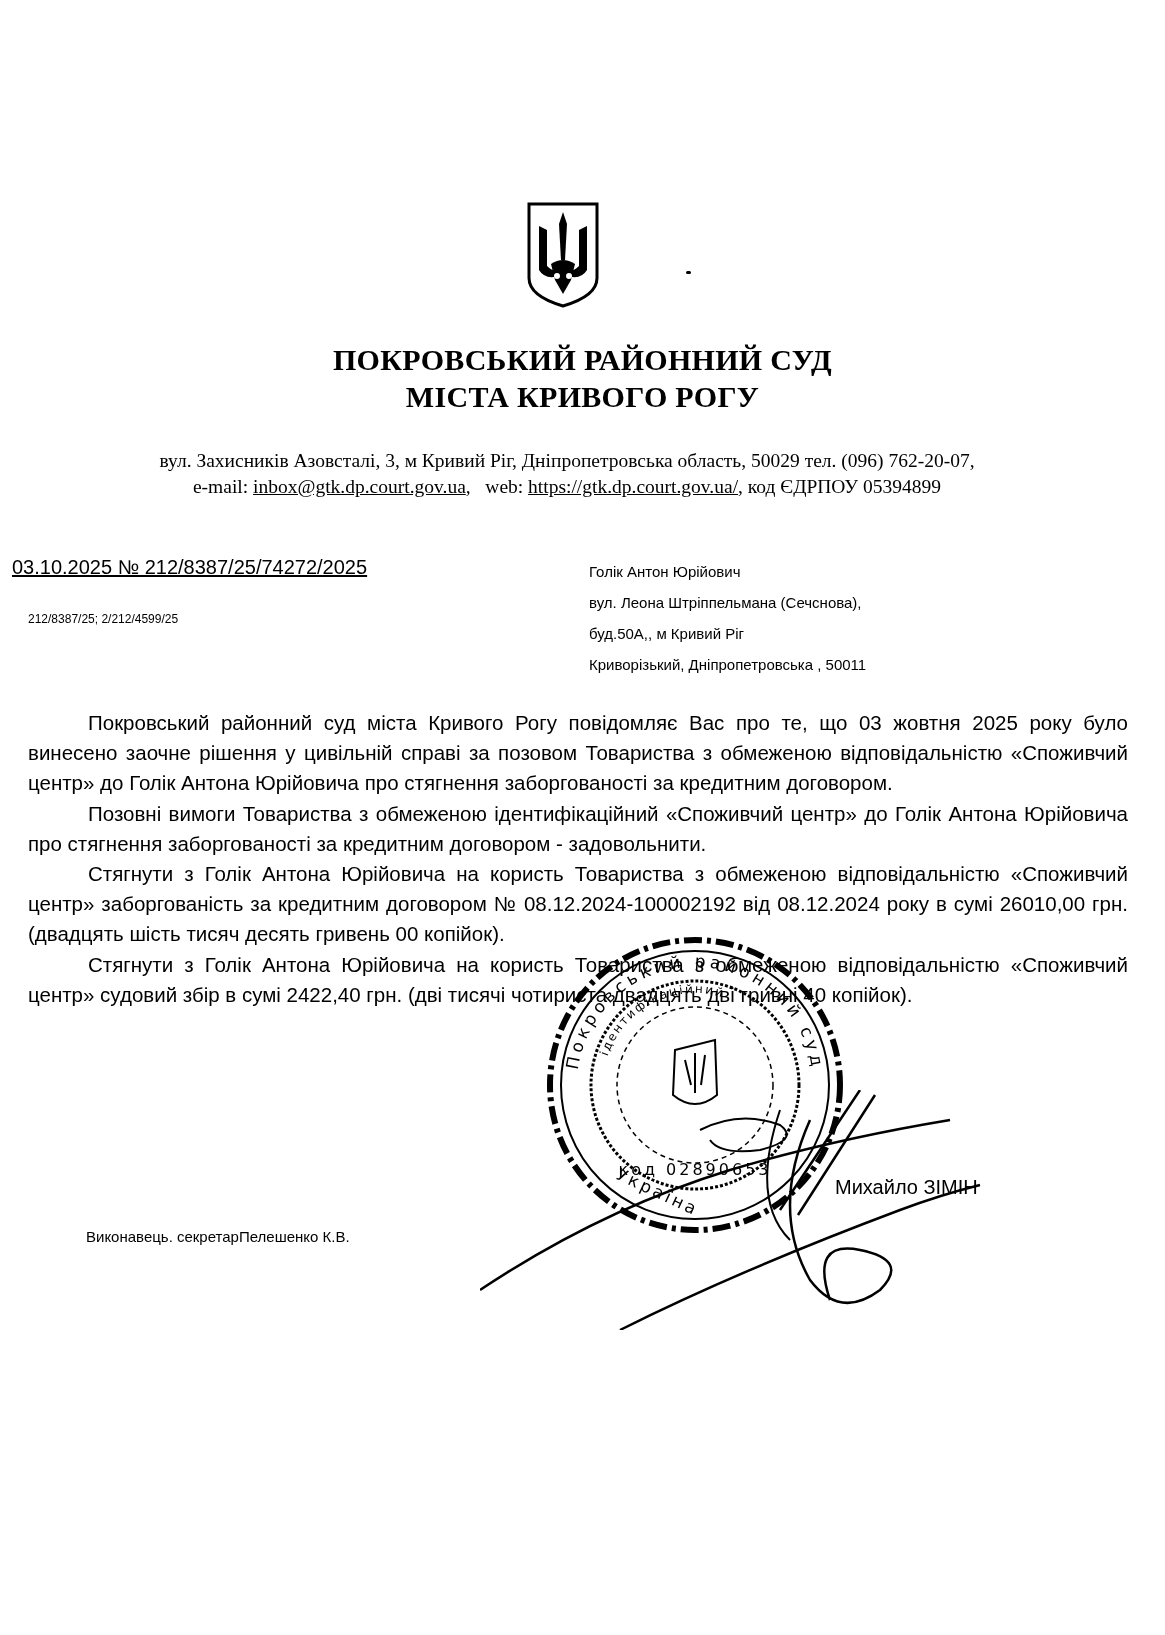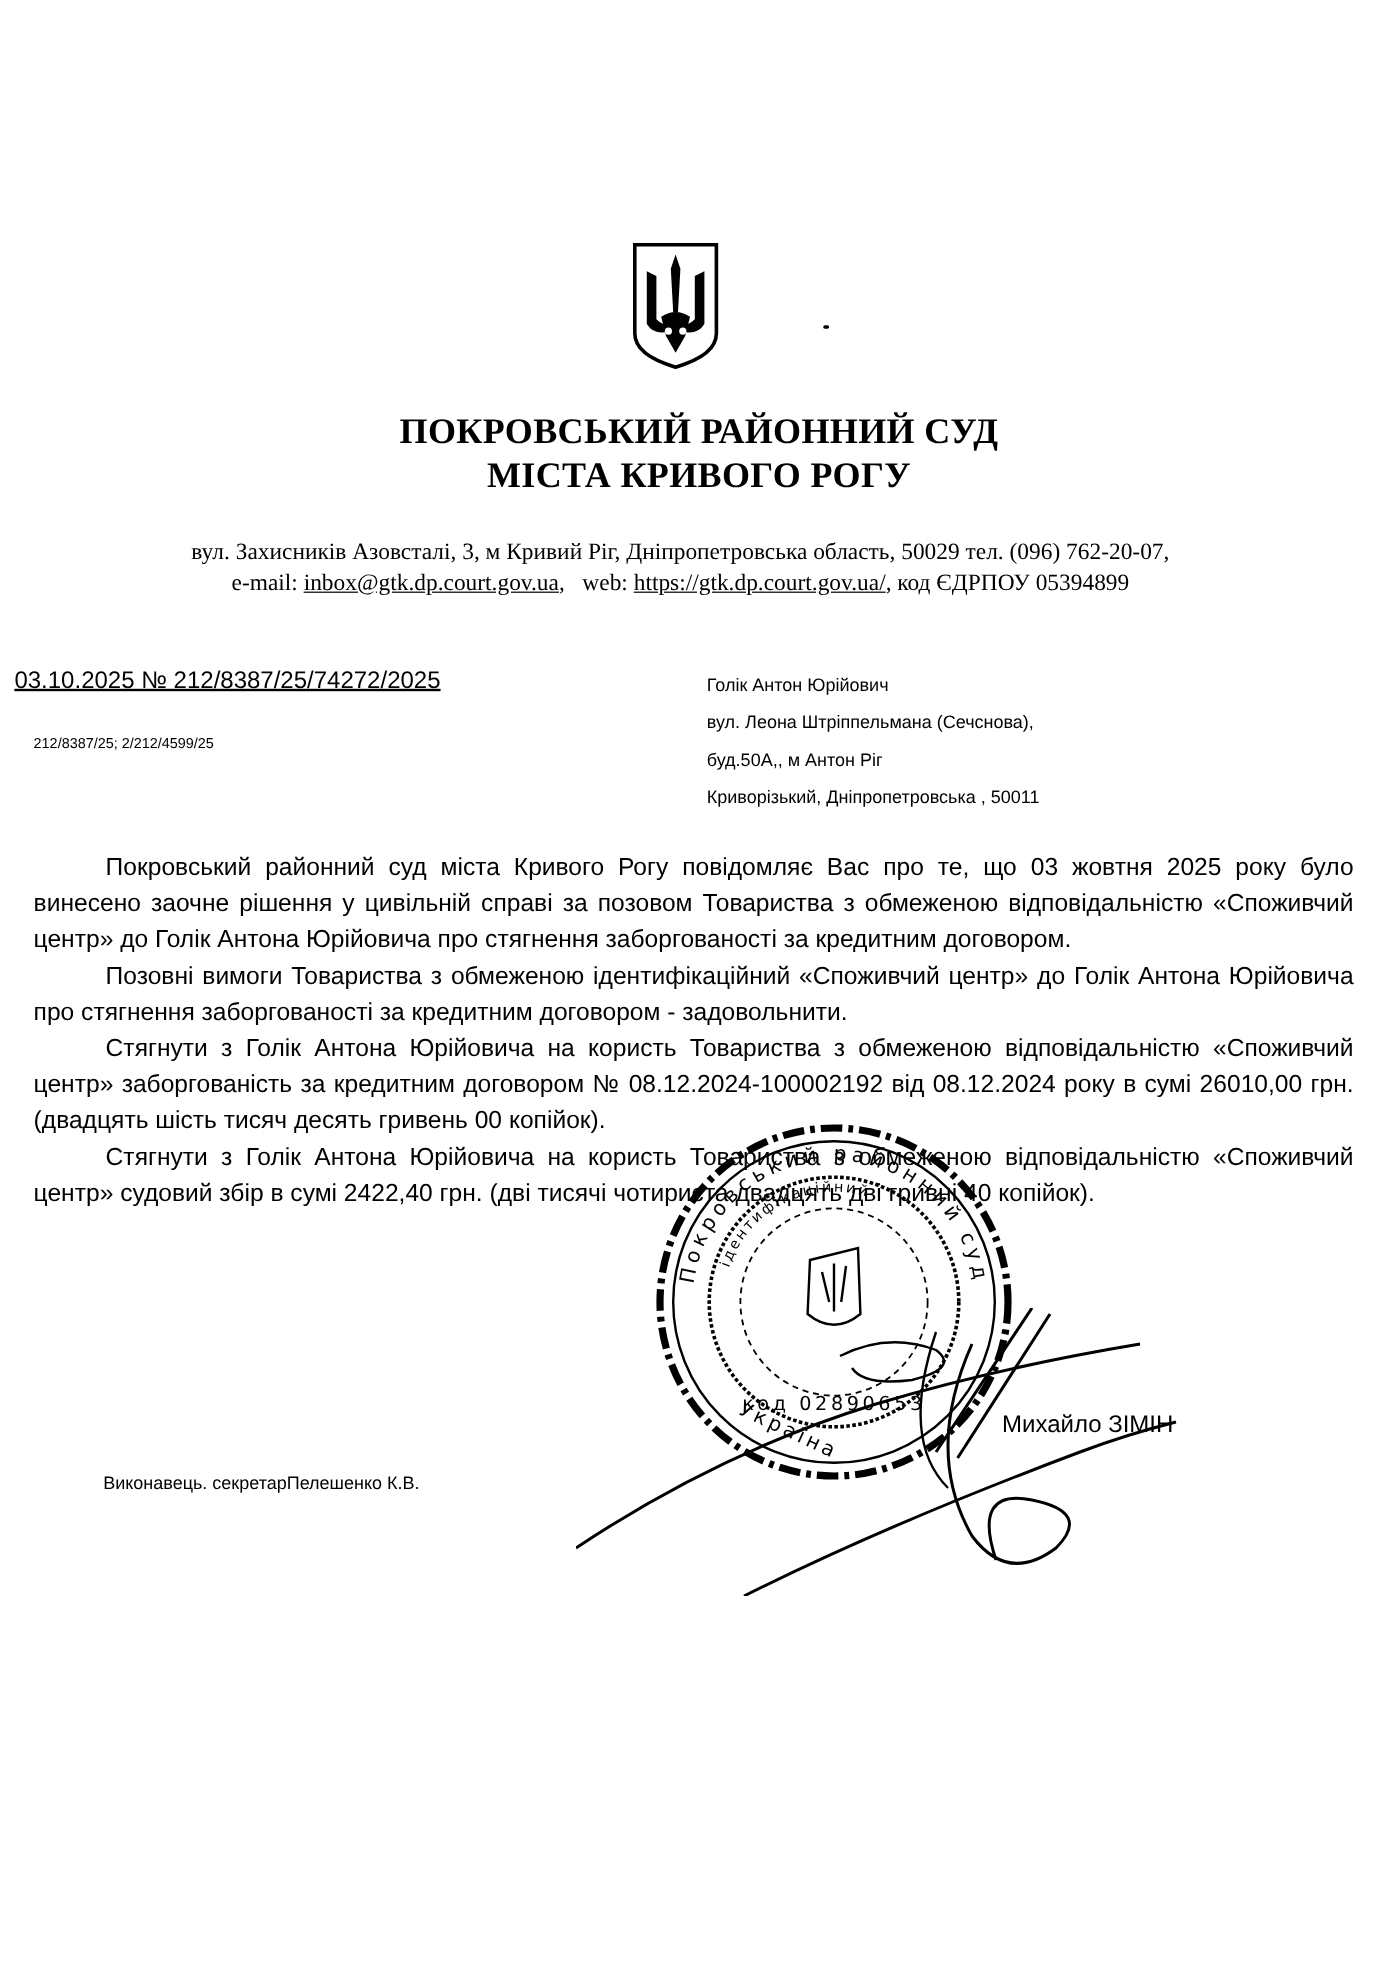--- a/index.html
+++ b/index.html
@@ -93,21 +93,21 @@
     <span>web:</span>
     <span class="ul">https://gtk.dp.court.gov.ua/</span><span>, код ЄДРПОУ 05394899</span>
   </div>
 
   <div class="outgoing">03.10.2025 № 212/8387/25/74272/2025</div>
   <div class="case-refs">212/8387/25; 2/212/4599/25</div>
 
   <div class="recipient">
     <div>Голік Антон Юрійович</div>
     <div>вул. Леона Штріппельмана (Сечснова),</div>
-    <div>буд.50А,, м  Антон Ріг</div>
+    <div>буд.50А,, м  Кривий Ріг</div>
     <div>Криворізький, Дніпропетровська , 50011</div>
   </div>
 
   <div class="body-text">
     <p>Покровський районний суд міста Кривого Рогу повідомляє Вас про те, що 03 жовтня 2025 року було винесено заочне рішення у цивільній справі за позовом Товариства з обмеженою відповідальністю «Споживчий центр» до Голік Антона Юрійовича про стягнення заборгованості за кредитним договором.</p>
     <p>Позовні вимоги Товариства з обмеженою ідентифікаційний «Споживчий центр» до Голік Антона Юрійовича про стягнення заборгованості за кредитним договором - задовольнити.</p>
     <p>Стягнути з Голік Антона Юрійовича на користь Товариства з обмеженою відповідальністю «Споживчий центр» заборгованість за кредитним договором № 08.12.2024-100002192 від 08.12.2024 року в сумі 26010,00 грн. (двадцять шість тисяч десять гривень 00 копійок).</p>
     <p>Стягнути з Голік Антона Юрійовича на користь Товариства з обмеженою відповідальністю «Споживчий центр» судовий збір в сумі 2422,40 грн. (дві тисячі чотириста двадцять дві гривні 40 копійок).</p>
   </div>
 

